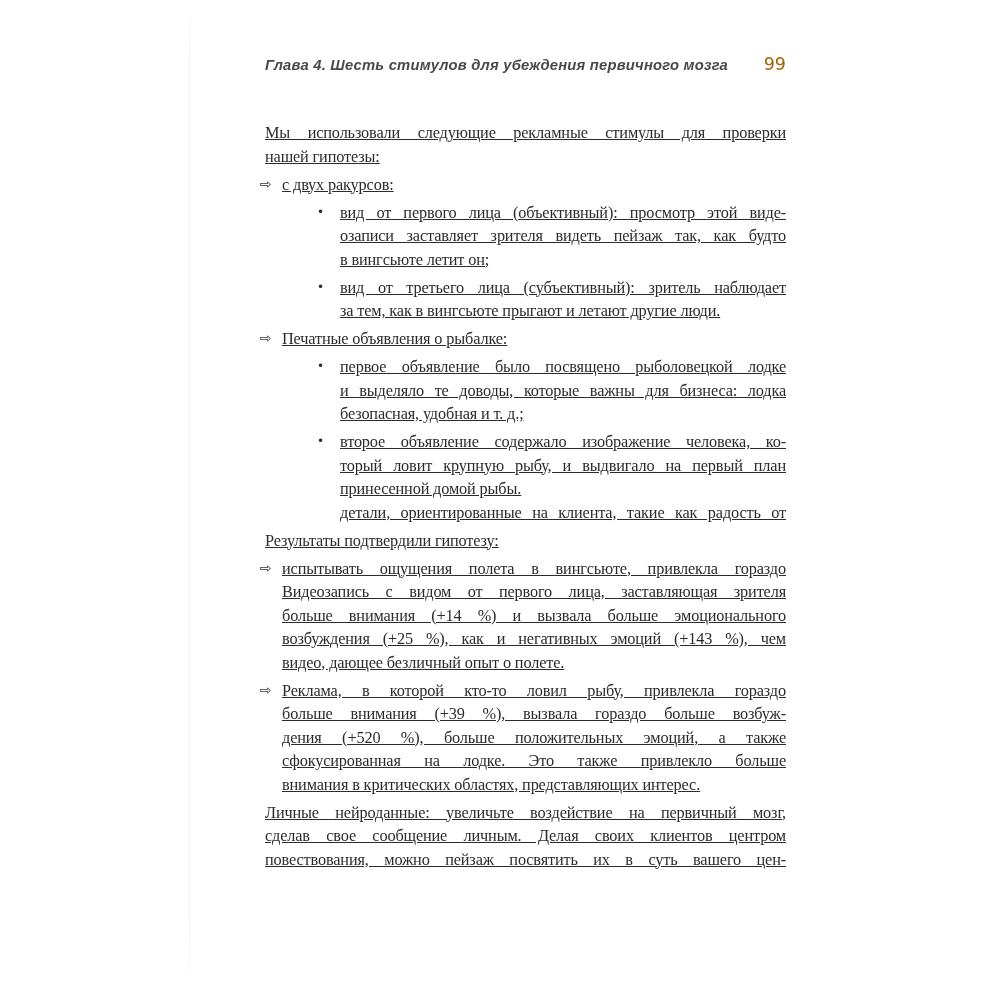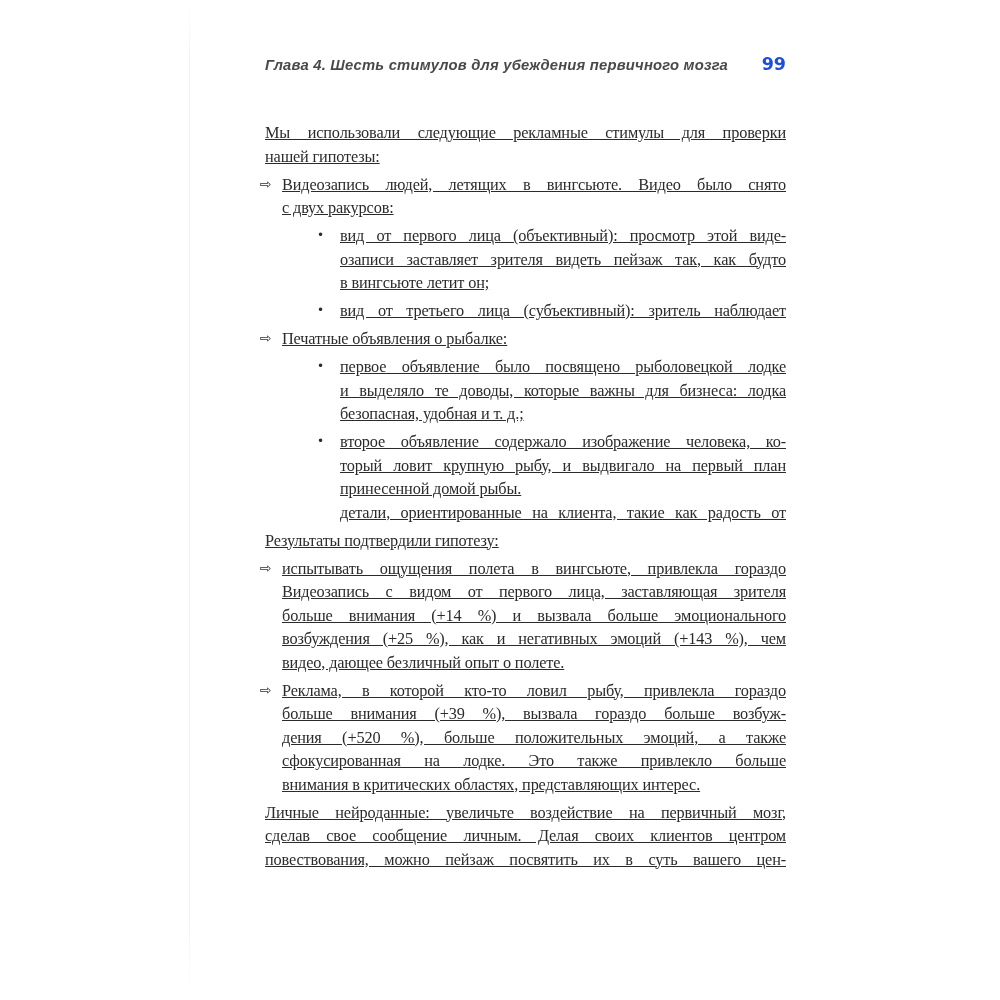--- a/index.html
+++ b/index.html
@@ -40,23 +40,23 @@
   .chapter-title {
     font-family: "Liberation Sans", sans-serif;
     font-style: italic;
     font-weight: 600;
     font-size: 14.8px;
     letter-spacing: 0.2px;
     color: #494949;
   }
   .page-number {
     font-family: "DejaVu Sans", sans-serif;
-    font-weight: 700;
+    font-weight: 400;
     font-size: 17.5px;
-    color: #1d4ed8;
+    color: #a16207;
   }
   .content {
     position: absolute;
     left: 237px;
     top: 121px;
     width: 521px;
     font-size: 16.3px;
     line-height: 23.5px;
     letter-spacing: -0.15px;
     color: #2b2b2b;
@@ -107,32 +107,32 @@
     <span class="page-number">99</span>
   </header>
 
   <main class="content">
       <div class="block paragraph">
         <div class="line">Мы использовали следующие рекламные стимулы для проверки</div>
         <div class="line last">нашей гипотезы:</div>
       </div>
       <div class="block arrow">
         <span class="marker">⇨</span>
-        <div class="line">Видеозапись людей, летящих в вингсьюте. Видео было снято</div>
         <div class="line last">с двух ракурсов:</div>
       </div>
       <div class="block bullet">
         <span class="marker">•</span>
         <div class="line">вид от первого лица (объективный): просмотр этой виде-</div>
         <div class="line">озаписи заставляет зрителя видеть пейзаж так, как будто</div>
         <div class="line last">в вингсьюте летит он;</div>
       </div>
       <div class="block bullet">
         <span class="marker">•</span>
         <div class="line">вид от третьего лица (субъективный): зритель наблюдает</div>
+        <div class="line last">за тем, как в вингсьюте прыгают и летают другие люди.</div>
       </div>
       <div class="block arrow">
         <span class="marker">⇨</span>
         <div class="line last">Печатные объявления о рыбалке:</div>
       </div>
       <div class="block bullet">
         <span class="marker">•</span>
         <div class="line">первое объявление было посвящено рыболовецкой лодке</div>
         <div class="line">и выделяло те доводы, которые важны для бизнеса: лодка</div>
         <div class="line last">безопасная, удобная и т. д.;</div>

